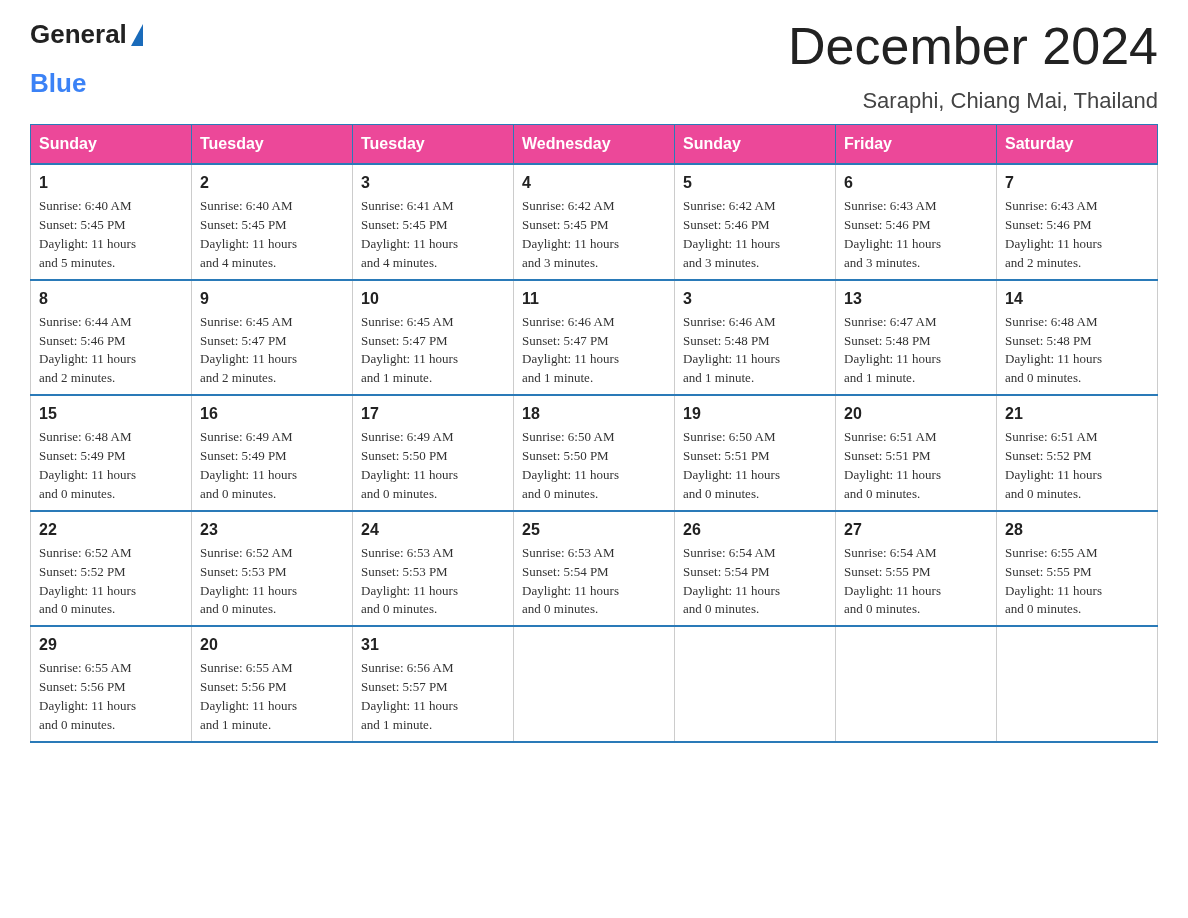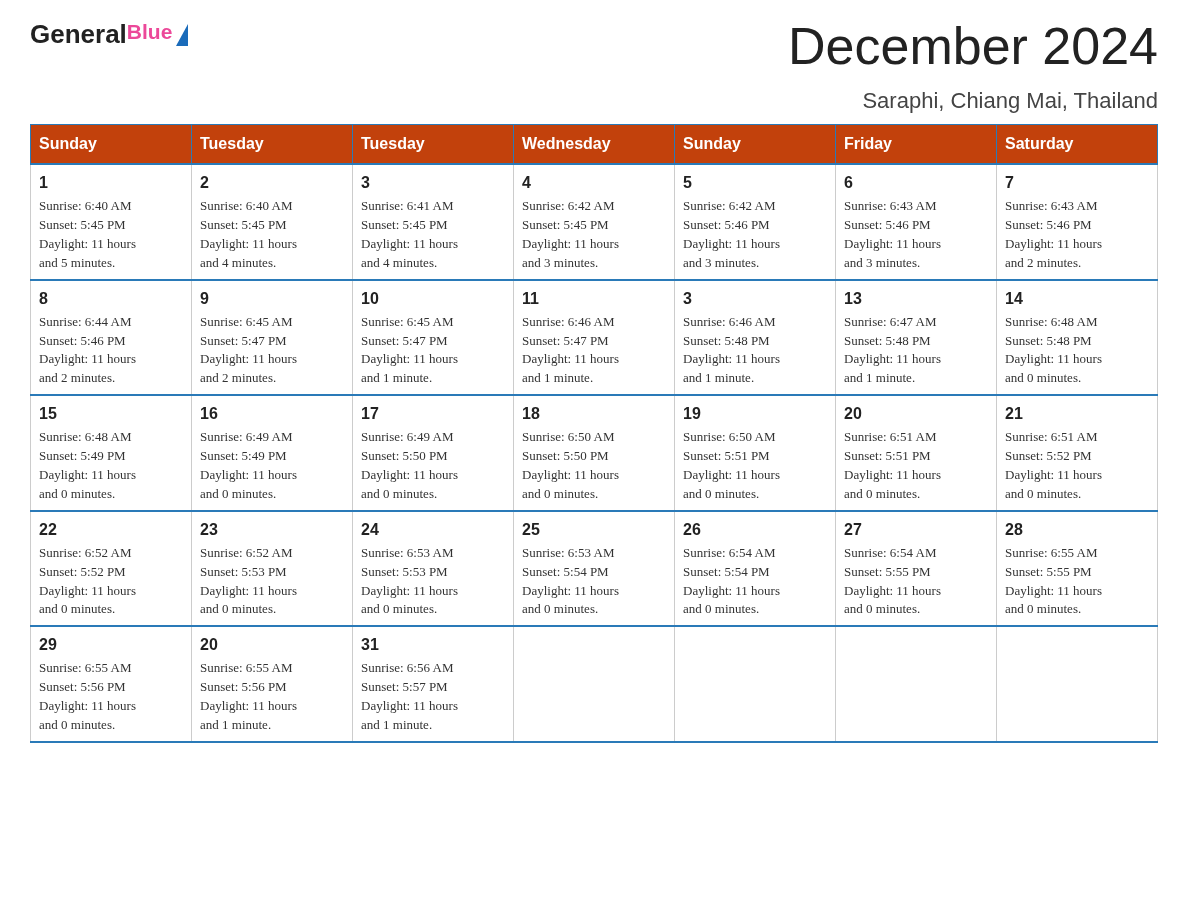--- a/index.html
+++ b/index.html
@@ -30,21 +30,21 @@
       font-size: 22px;
       color: #444;
       margin-top: 16px;
     }
     table {
       width: 100%;
       border-collapse: collapse;
       margin-top: 10px;
     }
     thead th {
-      background: #c2410c;
+      background: #ec4899;
       color: #fff;
       font-size: 16px;
       font-weight: bold;
       padding: 10px 8px;
       text-align: left;
       border: 1px solid #2a7ab8;
     }
     tbody td {
       vertical-align: top;
       padding: 6px 8px;
@@ -71,32 +71,33 @@
     }
     tbody tr td {
       border-top: 2px solid #2a7ab8;
     }
     .logo-wrapper {
       display: flex;
       align-items: center;
     }
     .logo-name {
       display: inline-flex;
-      flex-direction: row;
+      flex-direction: column;
+      gap: 20px;
     }
     .logo-general {
       font-size: 26px;
       font-weight: bold;
       color: #222;
       line-height: 1.1;
     }
     .logo-blue-word {
-      font-size: 21px;
-      font-weight: bold;
-      color: #ec4899;
+      font-size: 26px;
+      font-weight: bold;
+      color: #3b82f6;
       line-height: 1.1;
     }
     .logo-triangle {
       width: 0;
       height: 0;
       border-left: 12px solid transparent;
       border-right: 0px solid transparent;
       border-bottom: 22px solid #1a6bba;
       margin-left: 4px;
       margin-top: 4px;

